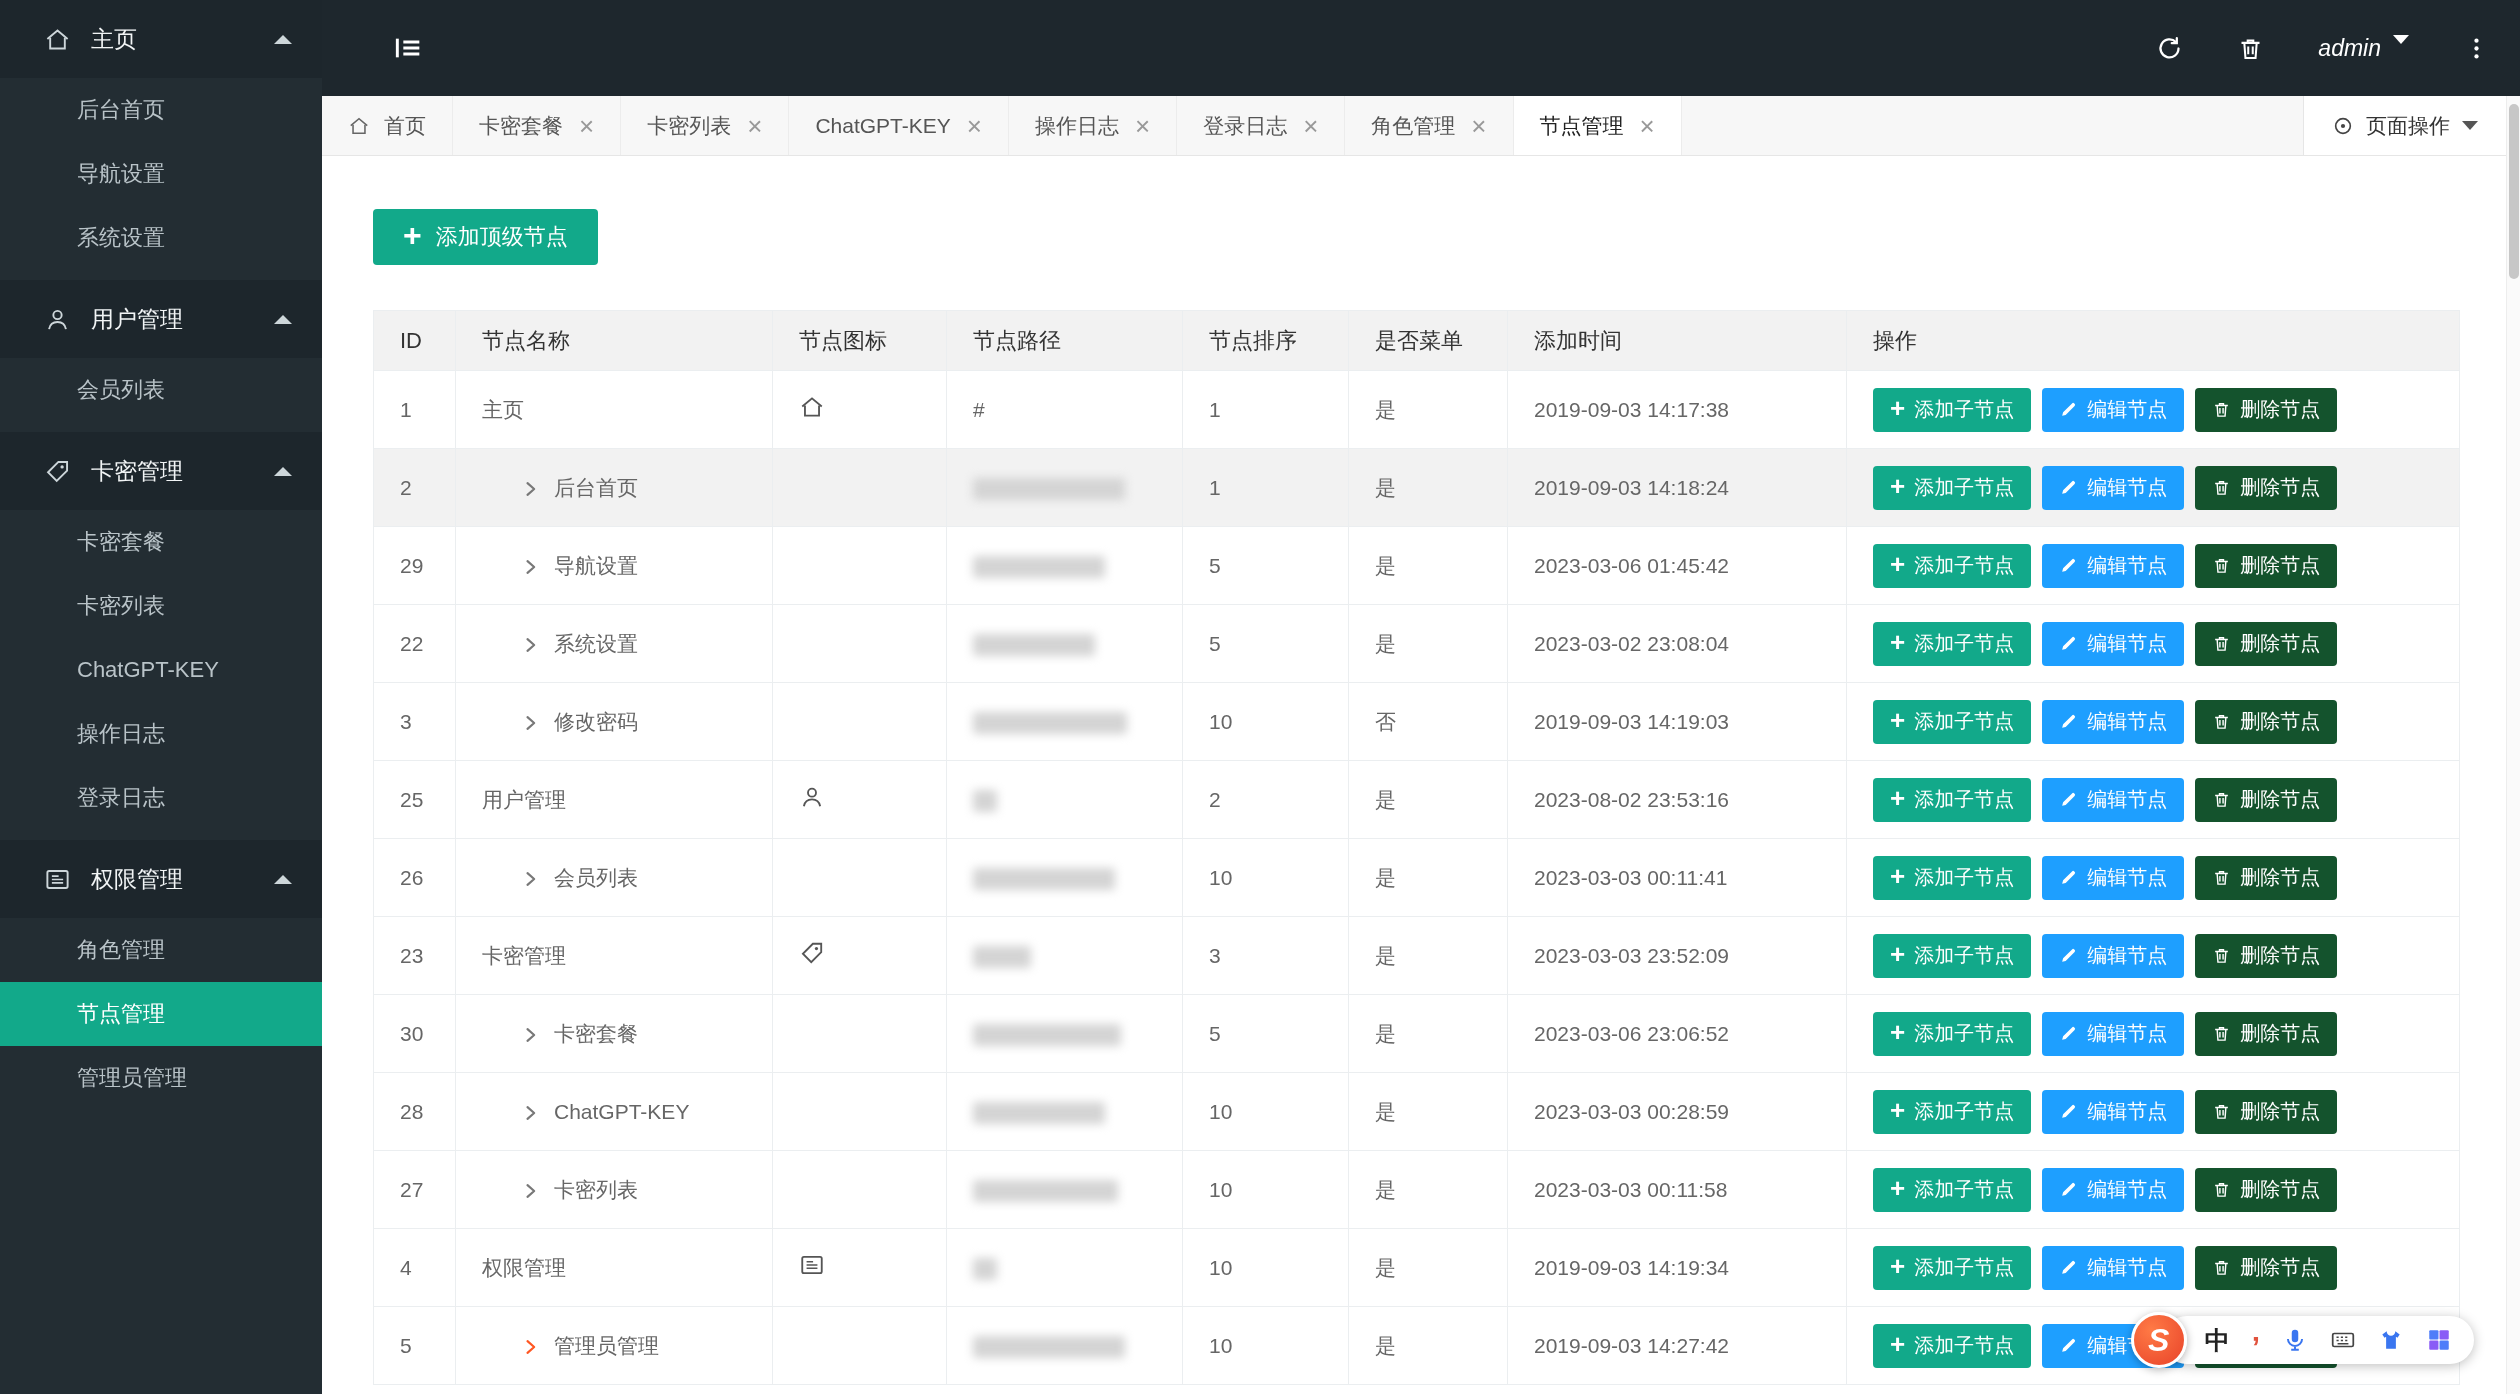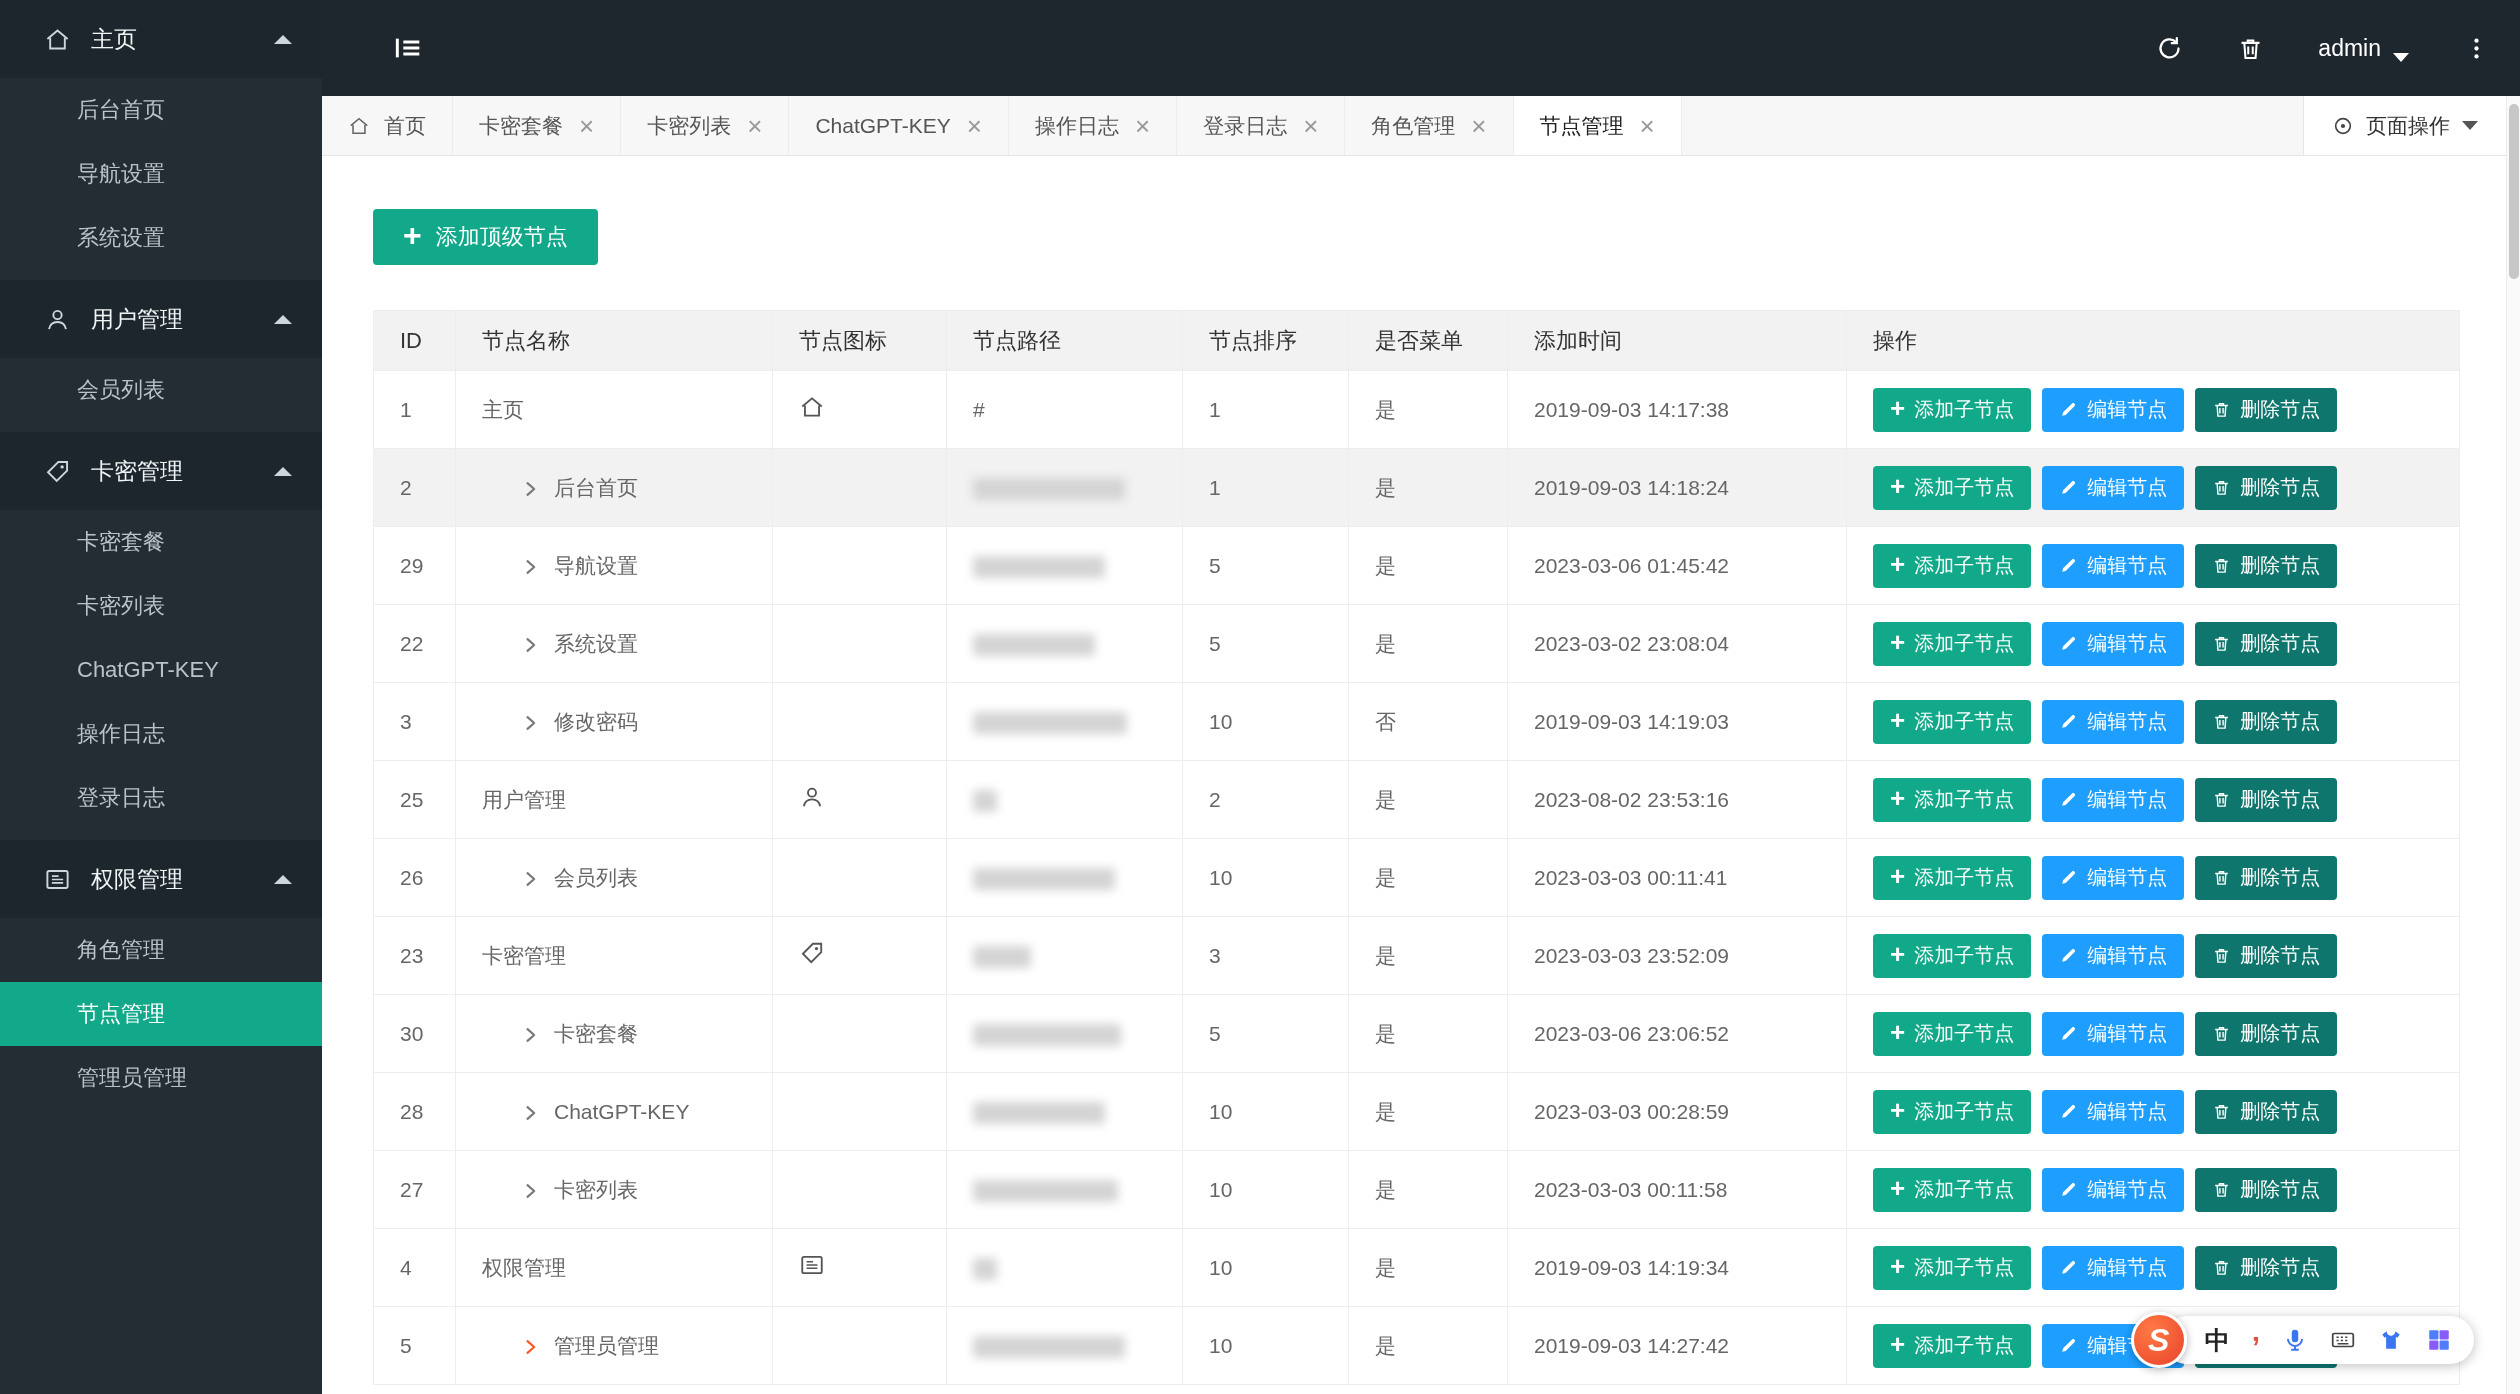--- a/index.html
+++ b/index.html
@@ -21,21 +21,21 @@
   .sub-item.active { background:#12a98a; color:#fff; }
 
   
   .main { flex:1; display:flex; flex-direction:column; min-width:0; }
   .topbar { height:96px; background:#1e272d; display:flex; align-items:center; flex-shrink:0; }
   .hamburger { margin-left:70px; color:#fff; width:32px; height:32px; cursor:pointer; }
   .hamburger svg { width:32px; height:32px; }
   .top-right { margin-left:auto; display:flex; align-items:center; gap:54px; padding-right:30px; color:#fff; }
   .top-ic { width:27px; height:27px; display:inline-flex; cursor:pointer; color:#fff; }
   .top-ic svg { width:27px; height:27px; }
-  .admin-group { display:flex; align-items:flex-end; gap:12px; font-size:23px; cursor:pointer; }
+  .admin-group { display:flex; align-items:flex-start; gap:12px; font-size:23px; cursor:pointer;font-style:italic; }
   .caret-down { width:0; height:0; border-left:8px solid transparent; border-right:8px solid transparent; border-top:9px solid #fff; }
 
   
   .tabbar { height:60px; background:#f7f7f7; border-bottom:1px solid #e6e6e6; display:flex; align-items:stretch; flex-shrink:0; }
   .tabs { display:flex; }
   .tab { display:flex; align-items:center; gap:14px; padding:0 26px; font-size:21px; color:#555; border-right:1px solid #ececec; cursor:pointer; white-space:nowrap; }
   .tab.active { background:#fff; color:#222; }
   .tab-ic { display:inline-flex; color:#666; }
   .tab-ic svg { width:22px; height:22px; }
   .tab .close { color:#999; font-size:26px; line-height:20px; margin-left:2px; }
@@ -66,21 +66,21 @@
   .tree-arrow.red { color:#ff5722; }
   .cell-icon { display:inline-flex; color:#555; }
   .cell-icon svg { width:26px; height:26px; }
   .redacted { display:inline-block; height:22px; border-radius:3px; background:#d4d4d4; filter:blur(5px); vertical-align:middle; }
   .op { display:inline-flex; align-items:center; gap:9px; height:44px; border:none; border-radius:4px; color:#fff; font-size:20px; padding:0 17px; margin-right:11px; cursor:pointer; font-family:inherit; vertical-align:middle; }
   .op .plus-s { font-size:26px; font-weight:bold; margin-top:-3px; }
   .op .op-ic { display:inline-flex; }
   .op .op-ic svg { width:19px; height:19px; }
   .op-add { background:#12a98a; }
   .op-edit { background:#1e9fff; }
-  .op-del { background:#0f766e; }
+  .op-del { background:#14532d; }
 
   
   .scrollbar { position:absolute; right:0; top:96px; bottom:0; width:14px; background:#fafafa; border-left:1px solid #ededed; z-index:40; }
   .scroll-thumb { position:absolute; top:8px; left:2px; width:10px; height:175px; background:#c7c7c7; border-radius:5px; cursor:pointer; }
 
   
   .ime { position:absolute; top:1312px; right:46px; display:flex; align-items:center; z-index:60; }
   .ime-logo { width:56px; height:56px; border-radius:50%; background:radial-gradient(circle at 35% 30%, #ff7a45, #e8432a); border:3px solid #fff; box-shadow:0 2px 8px rgba(0,0,0,0.3); color:#fff; font-size:32px; font-weight:bold; font-style:italic; display:flex; align-items:center; justify-content:center; z-index:2; cursor:pointer; }
   .ime-bar { height:48px; border-radius:24px; background:#fff; box-shadow:0 2px 12px rgba(0,0,0,0.25); margin-left:-24px; padding:0 22px 0 42px; display:flex; align-items:center; gap:22px; }
   .ime-item { display:inline-flex; align-items:center; justify-content:center; cursor:pointer; }

